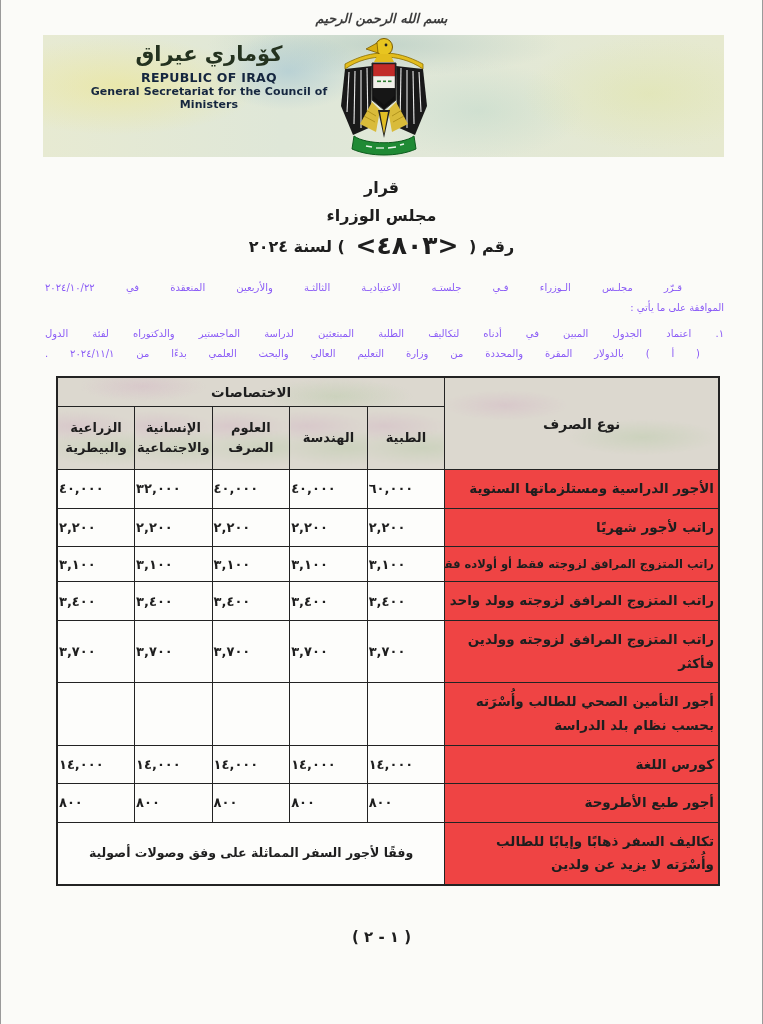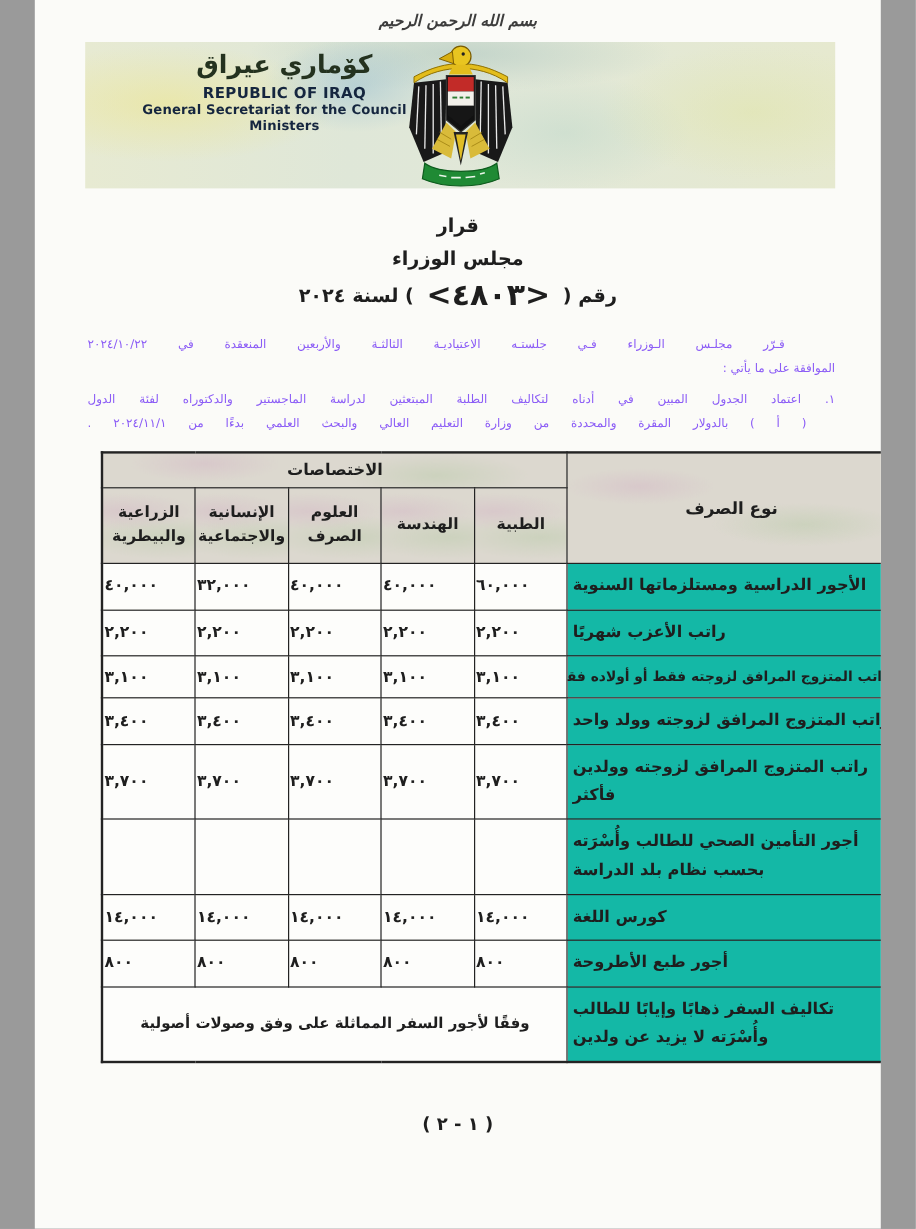--- a/index.html
+++ b/index.html
@@ -1,17 +1,17 @@
 <!DOCTYPE html>
 <html lang="ar"><head>
 <meta charset="utf-8">
 <style>
   html,body{margin:0;padding:0;background:#9a9a9a;}
   .page{
-    width:705px;height:1024px;position:relative;margin:0 auto;
+    width:761px;height:1024px;position:relative;margin:0 auto;
     background:#fbfbf8;overflow:hidden;
     font-family:"DejaVu Sans", sans-serif;color:#1e1e1e;
   }
   
   .bismillah{
     text-align:center;padding-top:11px;font-size:13px;font-weight:bold;
     color:#3d3d3d;font-style:italic;letter-spacing:1px;
   }
   
   .banner{
@@ -55,22 +55,22 @@
   .tint{
     background:
       radial-gradient(ellipse 90px 22px at 22% 30%, rgba(213,188,199,.55), rgba(213,188,199,0) 70%),
       radial-gradient(ellipse 110px 26px at 72% 65%, rgba(188,204,172,.50), rgba(188,204,172,0) 70%),
       #dcd8cf;
   }
   th.typehead{width:40%;font-size:14px;font-weight:bold;padding:4px;}
   th.spechead{font-size:13.5px;font-weight:bold;padding:3px;height:22px;}
   th.colhead{font-size:13px;font-weight:bold;padding:5px 2px;line-height:1.55;height:52px;}
   td.lbl{
-    font-size:13.5px;font-weight:bold;text-align:left;padding:7px 4px;line-height:1.75;
-    background:#14b8a6;
+    font-size:13.5px;font-weight:bold;text-align:right;padding:7px 4px;line-height:1.75;
+    background:#ef4444;
   }
   td.lbl.long{font-size:11.5px;white-space:nowrap;overflow:hidden;}
   td.val{
     font-size:13px;font-weight:bold;text-align:left;padding:7px 1px;
     letter-spacing:2.5px;background:#fdfdfb;direction:ltr;
   }
   td.merged{
     font-size:12.5px;font-weight:bold;text-align:center;padding:9px 4px;
     background:#fdfdfb;white-space:nowrap;line-height:1.8;
   }
@@ -186,21 +186,21 @@
     <tbody>
         <tr>
           <td class="lbl">الأجور الدراسية ومستلزماتها السنوية</td>
           <td class="val">٦٠,٠٠٠</td>
           <td class="val">٤٠,٠٠٠</td>
           <td class="val">٤٠,٠٠٠</td>
           <td class="val">٣٢,٠٠٠</td>
           <td class="val">٤٠,٠٠٠</td>
         </tr>
         <tr>
-          <td class="lbl">راتب الأعزب شهريًا</td>
+          <td class="lbl">راتب لأجور شهريًا</td>
           <td class="val">٢,٢٠٠</td>
           <td class="val">٢,٢٠٠</td>
           <td class="val">٢,٢٠٠</td>
           <td class="val">٢,٢٠٠</td>
           <td class="val">٢,٢٠٠</td>
         </tr>
         <tr>
           <td class="lbl long">راتب المتزوج المرافق لزوجته فقط أو أولاده فقط</td>
           <td class="val">٣,١٠٠</td>
           <td class="val">٣,١٠٠</td>

